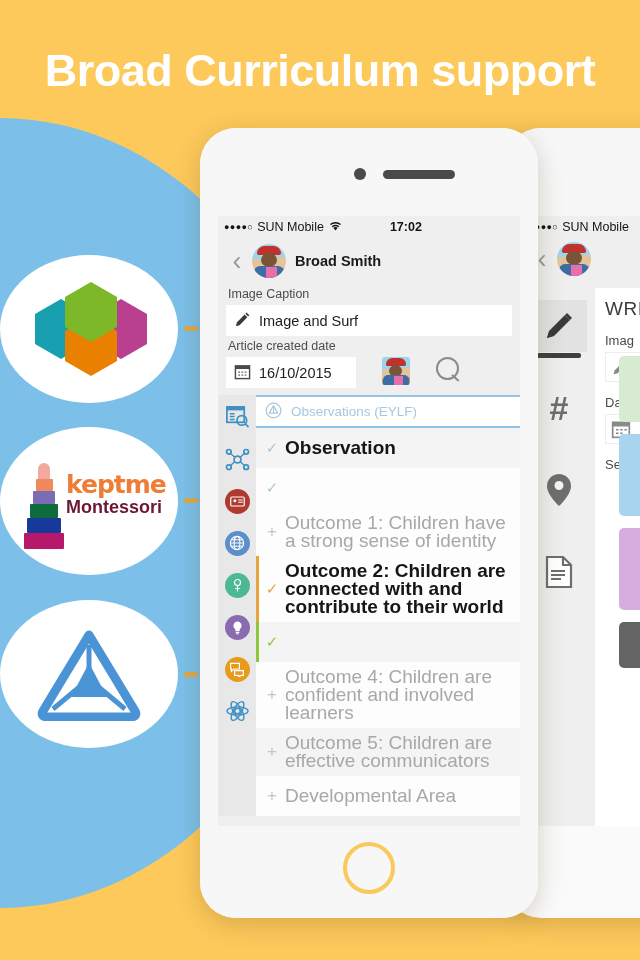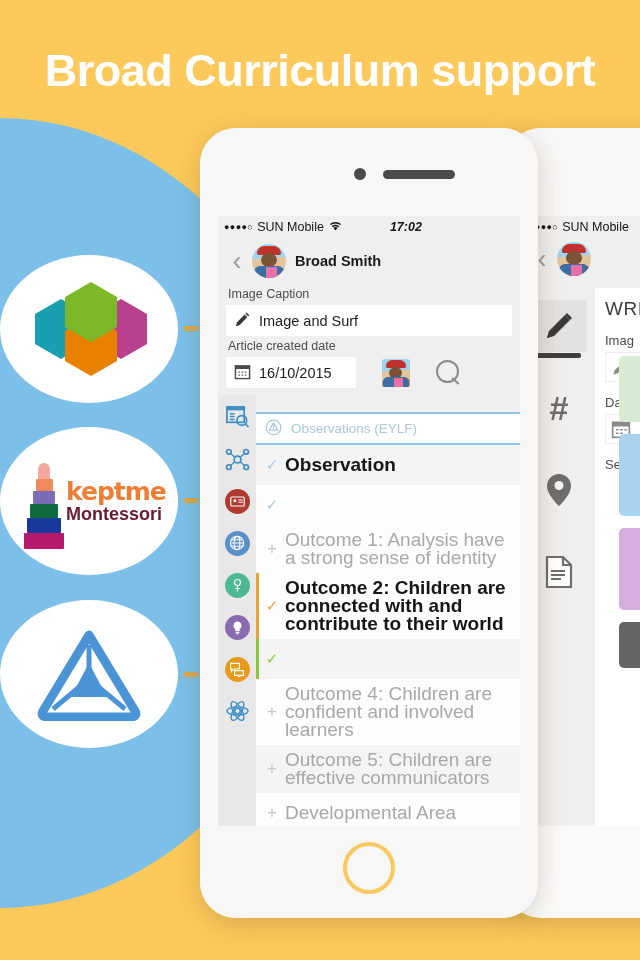--- a/index.html
+++ b/index.html
@@ -72,21 +72,21 @@
   .hex-magenta{ color:#B8408F; left:62px; top:28px; }
   .hex-orange { color:#E98000; left:32px; top:45px; }
 
   
   .mont{ position:relative; width:150px; height:100px; }
   .tower{ position:absolute; left:8px; bottom:2px; width:44px; }
   .blk{ margin:0 auto; border-radius:1px; }
   .mont-txt{ position:absolute; left:52px; top:22px; }
   .mont-kept{
     color:#EE7E35; font-size:25px; font-weight:bold;
-    font-family:"DejaVu Sans", sans-serif; letter-spacing:-1px; line-height:24px;margin-top:7px;
+    font-family:"DejaVu Sans", sans-serif; letter-spacing:-1px; line-height:24px;
   }
   .mont-sub{ color:#6B1832; font-size:18px; font-weight:bold; line-height:20px; }
 
   
   .eylf{ position:relative; width:104px; height:94px; }
   .eylf svg{ display:block; }
 
   
   .phone{
     position:absolute;
@@ -119,21 +119,21 @@
   
   .statusbar{
     height:22px; background:#EFEFEF;
     display:flex; align-items:center;
     font-size:12.5px; color:#141414; font-weight:bold;
     padding:0 6px;
   }
   .sb-dots{ letter-spacing:0.4px; font-size:9px; margin-right:4px; }
   .sb-carrier{ font-weight:normal; font-size:12.5px; }
   .sb-wifi{ margin-left:5px; font-size:11px; }
-  .sb-time{ margin-left:48px;font-style:italic; }
+  .sb-time{ margin-left:48px; }
 
   
   .apphdr{ height:46px; background:#EFEFEF; display:flex; align-items:center; padding:0 6px; }
   .backchev{ font-size:27px; color:#9A9A9A; width:26px; text-align:center; font-weight:300; line-height:1; }
   .avatar{
     width:34px; height:34px; border-radius:50%;
     background:linear-gradient(175deg,#9FD4EE 0 42%, #E4C49A 42% 72%, #C99A64 72% 100%);
     position:relative; overflow:hidden; flex:none; margin-left:2px;
   }
   .avatar .cap{ position:absolute; left:5px; top:2px; width:24px; height:9px; border-radius:9px 9px 2px 2px; background:#C1322D; }
@@ -143,21 +143,21 @@
   .username{ font-size:14.5px; font-weight:bold; color:#1A1A1A; margin-left:9px; }
 
   
   .formarea{ background:#EFEFEF; padding:0 8px; }
   .flabel{ font-size:12.5px; color:#4C4C4C; padding:3px 2px 4px; }
   .finput{
     background:#ffffff; height:31px; display:flex; align-items:center;
     padding:0 8px; font-size:14.5px; color:#1D1D1D;
   }
   .ficon{ margin-right:8px; font-size:15px; line-height:1; }
-  .daterow{ display:flex; align-items:center; gap:26px; }
+  .daterow{ display:flex; gap:26px; }
   .daterow .finput{ width:130px; }
   .thumb{
     width:28px; height:28px; border-radius:3px; flex:none;
     background:linear-gradient(175deg,#9FD4EE 0 42%, #E4C49A 42% 72%, #C99A64 72% 100%);
     position:relative; overflow:hidden;
   }
   .thumb .cap{ position:absolute; left:4px; top:1px; width:20px; height:8px; border-radius:8px 8px 2px 2px; background:#C1322D; }
   .thumb .face{ position:absolute; left:7px; top:8px; width:13px; height:12px; border-radius:50%; background:#7A5437; }
   .thumb .shirt{ position:absolute; left:1px; bottom:0; width:26px; height:10px; background:#3C6EA5; border-radius:5px 5px 0 0; }
   .thumb .pink{ position:absolute; left:12px; bottom:0; width:9px; height:9px; background:#EA6FA8; }
@@ -168,21 +168,21 @@
   
   .listzone{ display:flex; margin-top:7px; }
   .iconrail{
     width:38px; background:#E8E8E8; flex:none;
     display:flex; flex-direction:column; align-items:center;
     padding-top:9px; gap:16px;
   }
   .rail-ico{ width:26px; height:26px; display:flex; align-items:center; justify-content:center; }
   .circ{ width:25px; height:25px; border-radius:50%; display:flex; align-items:center; justify-content:center; color:#fff; font-size:12px; }
 
-  .listcol{ flex:1; min-width:0;margin-top:17px; }
+  .listcol{ flex:1; min-width:0; }
   .sectionhdr{
     background:#ffffff; height:33px; display:flex; align-items:center;
     padding:0 9px; border-top:2px solid #8FC4E8; border-bottom:2px solid #8FC4E8;
     font-size:13.5px; color:#A9C7DD;
   }
   .sectionhdr .tri{ margin-right:9px; }
   .row{
     display:flex; align-items:center; min-height:40px;
     padding:6px 8px 6px 0; border-left:3px solid transparent;
   }
@@ -506,21 +506,21 @@
         <div id="rows">
             <div class="row done alt">
               <span class="mark" style="color: rgb(169, 199, 221);">✓</span>
               <span class="rowtxt">Observation</span>
             </div>
             <div class="row done white">
               <span class="mark" style="color: rgb(169, 199, 221);">✓</span>
             </div>
             <div class="row todo white">
               <span class="mark">+</span>
-              <span class="rowtxt">Outcome 1: Analysis have a strong sense of identity</span>
+              <span class="rowtxt">Outcome 1: Children have a strong sense of identity</span>
             </div>
             <div class="row done white" style="border-left-color: rgb(232, 163, 61);">
               <span class="mark" style="color: rgb(232, 163, 61);">✓</span>
               <span class="rowtxt">Outcome 2: Children are connected with and contribute to their world</span>
             </div>
             <div class="row done alt" style="border-left-color: rgb(141, 198, 63);">
               <span class="mark" style="color: rgb(141, 198, 63);">✓</span>
             </div>
             <div class="row todo white">
               <span class="mark">+</span>

